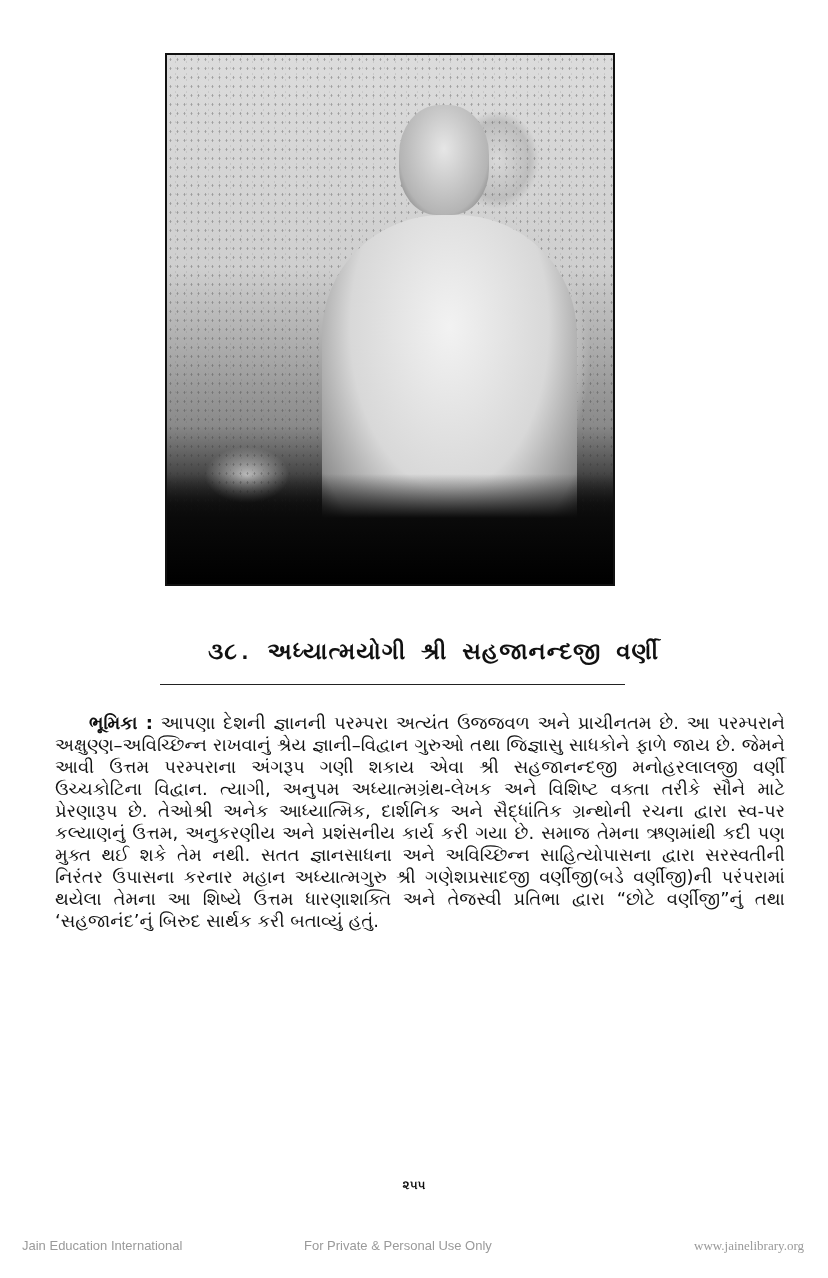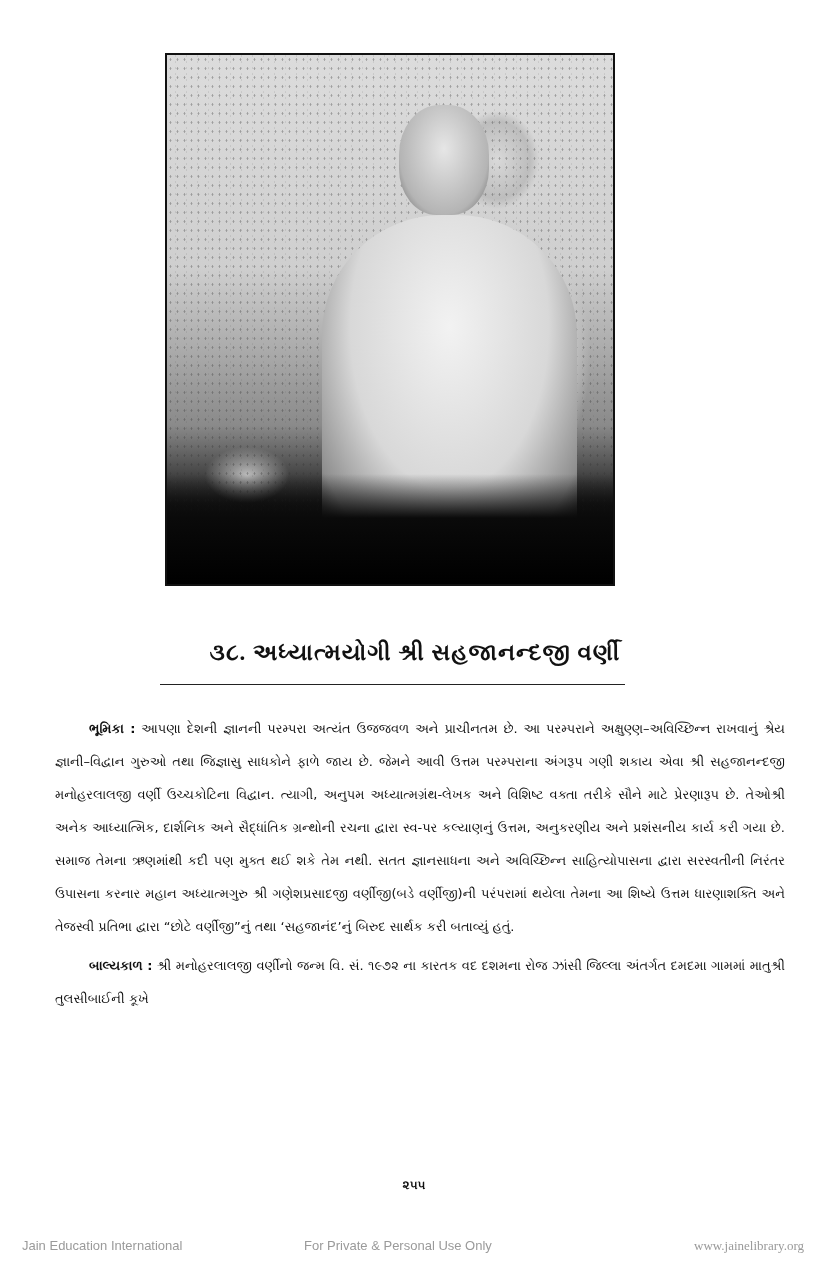--- a/index.html
+++ b/index.html
@@ -61,44 +61,44 @@
     .photo .floor {
       position: absolute;
       left: 0;
       right: 0;
       bottom: 0;
       height: 110px;
       background: linear-gradient(180deg, rgba(0,0,0,0) 0%, #0a0a0a 40%, #000 100%);
     }
     .title {
       position: absolute;
-      left: 200px;
+      left: 208px;
       top: 640px;
       width: 430px;
       font-size: 23px;
       font-weight: bold;
       letter-spacing: 1px;
       white-space: nowrap;
       text-align: center;
-      font-family: Liberation Serif, serif;
+      font-family: Liberation Mono, monospace;
     }
     .title-rule {
       position: absolute;
       left: 160px;
       top: 684px;
       width: 465px;
       border-top: 1.5px solid #222;
     }
     .body-text {
       position: absolute;
       left: 55px;
       top: 712px;
       width: 730px;
-      font-size: 13px;
-      line-height: 33px;
+      font-size: 18px;
+      line-height: 22px;
       text-align: justify;
       font-family: "DejaVu Sans", sans-serif;
     }
     .para {
       margin: 0 0 6px 0;
       text-indent: 34px;
     }
     .lead {
       font-weight: bold;
     }
@@ -141,23 +141,20 @@
   <div class="floor"></div>
 </div>
 
 <div class="title">૩૮. અધ્યાત્મયોગી શ્રી સહજાનન્દજી વર્ણી</div>
 <div class="title-rule"></div>
 
 <div class="body-text">
   <p class="para">
     <span class="lead">ભૂમિકા :</span><span> આપણા દેશની જ્ઞાનની પરમ્પરા અત્યંત ઉજજવળ અને પ્રાચીનતમ છે. આ પરમ્પરાને અક્ષુણ્ણ–અવિચ્છિન્ન રાખવાનું શ્રેય જ્ઞાની–વિદ્વાન ગુરુઓ તથા જિજ્ઞાસુ સાધકોને ફાળે જાય છે. જેમને આવી ઉત્તમ પરમ્પરાના અંગરૂપ ગણી શકાય એવા શ્રી સહજાનન્દજી મનોહરલાલજી વર્ણી ઉચ્ચકોટિના વિદ્વાન. ત્યાગી, અનુપમ અધ્યાત્મગ્રંથ-લેખક અને વિશિષ્ટ વક્તા તરીકે સૌને માટે પ્રેરણારૂપ છે. તેઓશ્રી અનેક આધ્યાત્મિક, દાર્શનિક અને સૈદ્ધાંતિક ગ્રન્થોની રચના દ્વારા સ્વ-પર કલ્યાણનું ઉત્તમ, અનુકરણીય અને પ્રશંસનીય કાર્ય કરી ગયા છે. સમાજ તેમના ઋણમાંથી કદી પણ મુક્ત થઈ શકે તેમ નથી. સતત જ્ઞાનસાધના અને અવિચ્છિન્ન સાહિત્યોપાસના દ્વારા સરસ્વતીની નિરંતર ઉપાસના કરનાર મહાન અધ્યાત્મગુરુ શ્રી ગણેશપ્રસાદજી વર્ણીજી(બડે વર્ણીજી)ની પરંપરામાં થયેલા તેમના આ શિષ્યે ઉત્તમ ધારણાશક્તિ અને તેજસ્વી પ્રતિભા દ્વારા “છોટે વર્ણીજી”નું તથા ‘સહજાનંદ’નું બિરુદ સાર્થક કરી બતાવ્યું હતું.</span>
   </p>
-  <p class="para">
-    <span class="lead">બાલ્યકાળ :</span><span> શ્રી મનોહરલાલજી વર્ણીનો જન્મ વિ. સં. ૧૯૭૨ ના કારતક વદ દશમના રોજ ઝાંસી જિલ્લા અંતર્ગત દમદમા ગામમાં માતુશ્રી તુલસીબાઈની કૂખે</span>
-  </p>
 </div>
 
 <div class="page-number">૨૫૫</div>
 
 <div class="footer">
   <span class="f-left">Jain Education International</span>
   <span class="f-center">For Private &amp; Personal Use Only</span>
   <span class="f-right">www.jainelibrary.org</span>
 </div>
 

